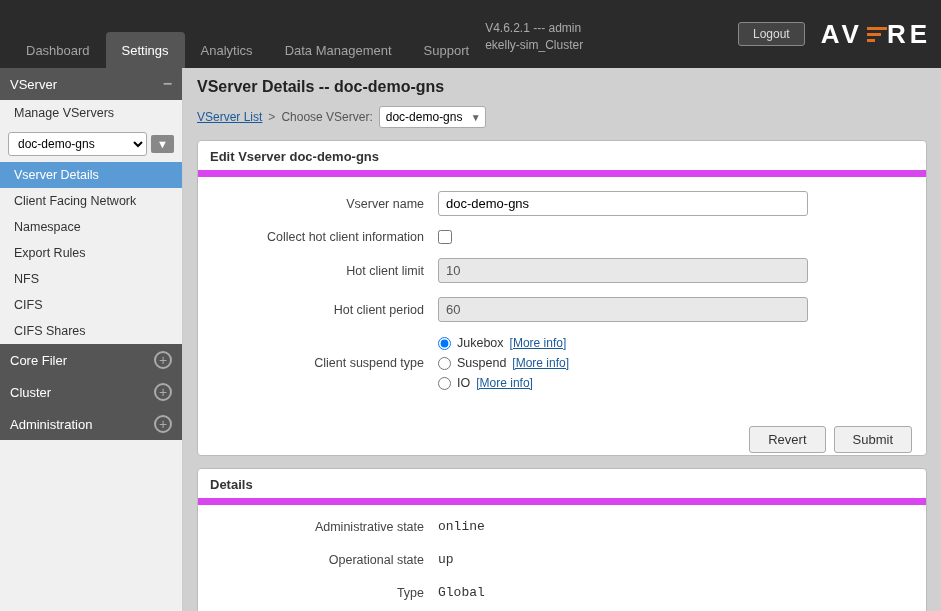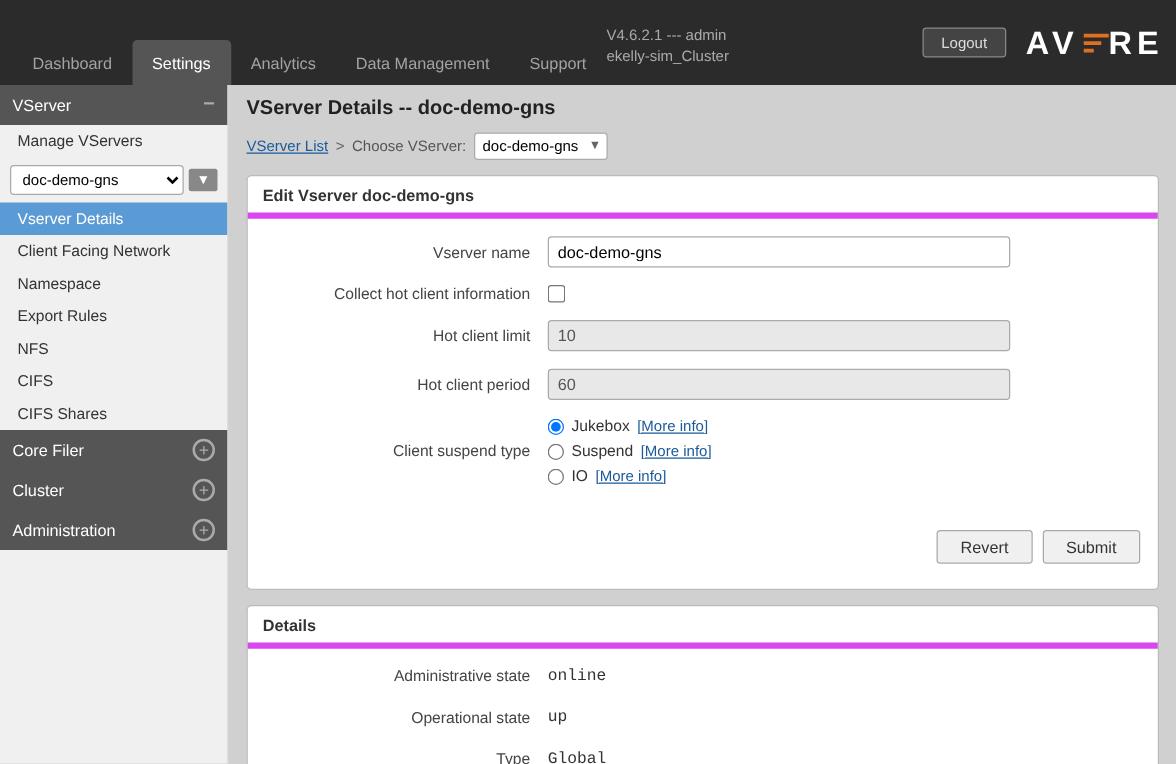--- a/index.html
+++ b/index.html
@@ -216,21 +216,21 @@
       background: #fff;
       border: 1px solid #bbb;
       border-radius: 4px;
       margin-bottom: 12px;
     }
     .panel-legend {
       font-size: 13px;
       font-weight: bold;
       color: #333;
       padding: 8px 12px 6px;
-      border-bottom: 5px solid #d946ef;
+      border-bottom: 7px solid #d946ef;
     }
     .panel-body {
       padding: 14px 20px;
     }
     .form-row {
       display: flex;
       align-items: center;
       margin-bottom: 14px;
     }
     .form-label {
@@ -271,21 +271,21 @@
     .more-info {
       color: #1a5a9a;
       text-decoration: underline;
       cursor: pointer;
       font-size: 12px;
     }
     .button-row {
       display: flex;
       justify-content: flex-end;
       gap: 8px;
-      padding: 8px 14px 20px;
+      padding: 8px 14px 2px;
     }
     .btn {
       padding: 5px 18px;
       border: 1px solid #aaa;
       border-radius: 3px;
       cursor: pointer;
       font-size: 13px;
       background: #f0f0f0;
       color: #333;
     }

